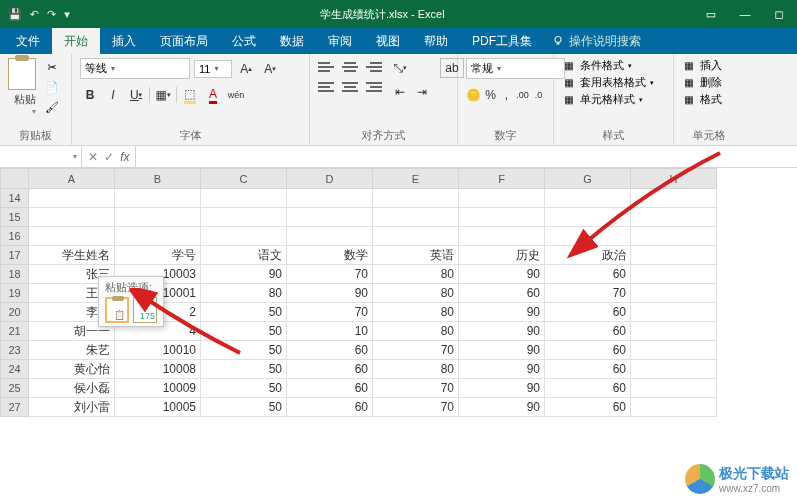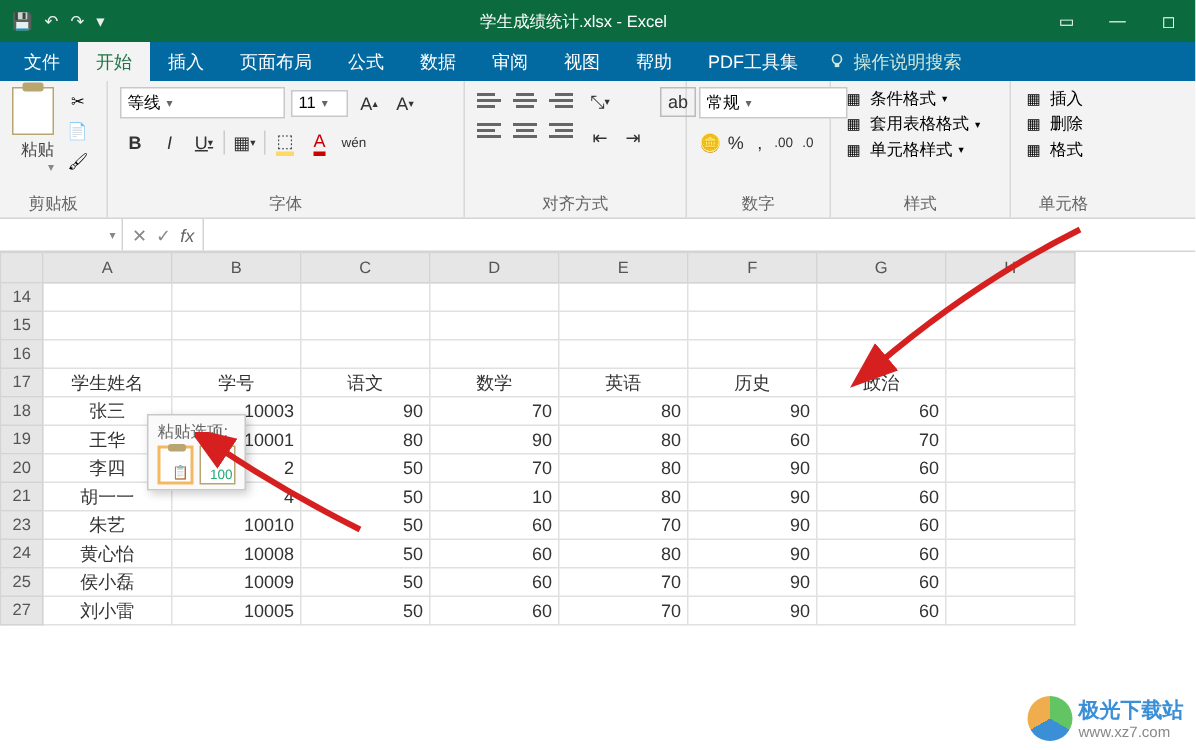--- a/index.html
+++ b/index.html
@@ -60,21 +60,21 @@
 
 
 .sheet-wrap { position: relative; }
 .sheet { border-collapse: collapse; font-size: 12px; color: #333; }
 .sheet th { background: #e6e6e6; border: 1px solid #d4d4d4; font-weight: normal; color: #555; height: 20px; font-size: 11px; }
 .sheet th.corner { width: 28px; }
 .sheet th.col { width: 86px; }
 .sheet td.rowh { background: #e6e6e6; border: 1px solid #d4d4d4; text-align: center; width: 28px; color: #555; font-size:11px; }
 .sheet td.cell { border: 1px solid #e0e0e0; height: 19px; padding: 0 4px; }
 .sheet td.num { text-align: right; }
-.sheet td.txt { text-align: center; }
+.sheet td.txt { text-align: right; }
 
 
 .paste-popup { position: absolute; left: 98px; top: 108px; background: #fafafa; border: 1px solid #c8c8c8; box-shadow: 2px 2px 6px rgba(0,0,0,0.2); padding: 3px 6px; font-size: 11px; }
 .paste-popup .pp-title { color: #666; margin-bottom: 2px; }
 .paste-popup .pp-icons { display: flex; gap: 4px; }
 .pp-icon { width: 24px; height: 26px; background: #fff; border: 1px solid #b8a56f; position: relative; cursor: pointer; }
 .pp-icon::before { content:""; position:absolute; top:-3px; left:5px; width:12px; height:5px; background:#b8a56f; border-radius:2px; }
 .pp-icon.selected { border: 2px solid #f4b860; }
 .pp-icon .overlay { position:absolute; bottom:1px; right:1px; font-size:9px; }
 
@@ -457,21 +457,21 @@
       </tbody>
     </table>
 
   <div class="paste-popup">
     <div class="pp-title">粘贴选项:</div>
     <div class="pp-icons">
       <div class="pp-icon selected">
           <span class="overlay">📋</span>
         </div>
       <div class="pp-icon">
-          <span class="overlay" style="color:#2a7">100</span>
+          <span class="overlay" style="color:#2a7">175</span>
         </div>
     </div>
   </div>
 
   <svg class="arrow-svg" style="left:130px;top:120px" width="130" height="80">
     <defs>
         <marker id="ah1" markerWidth="10" markerHeight="10" refX="2" refY="3" orient="auto">
           <path d="M0,0 L0,6 L8,3 z" fill="#d62020"></path>
         </marker>
       </defs>

